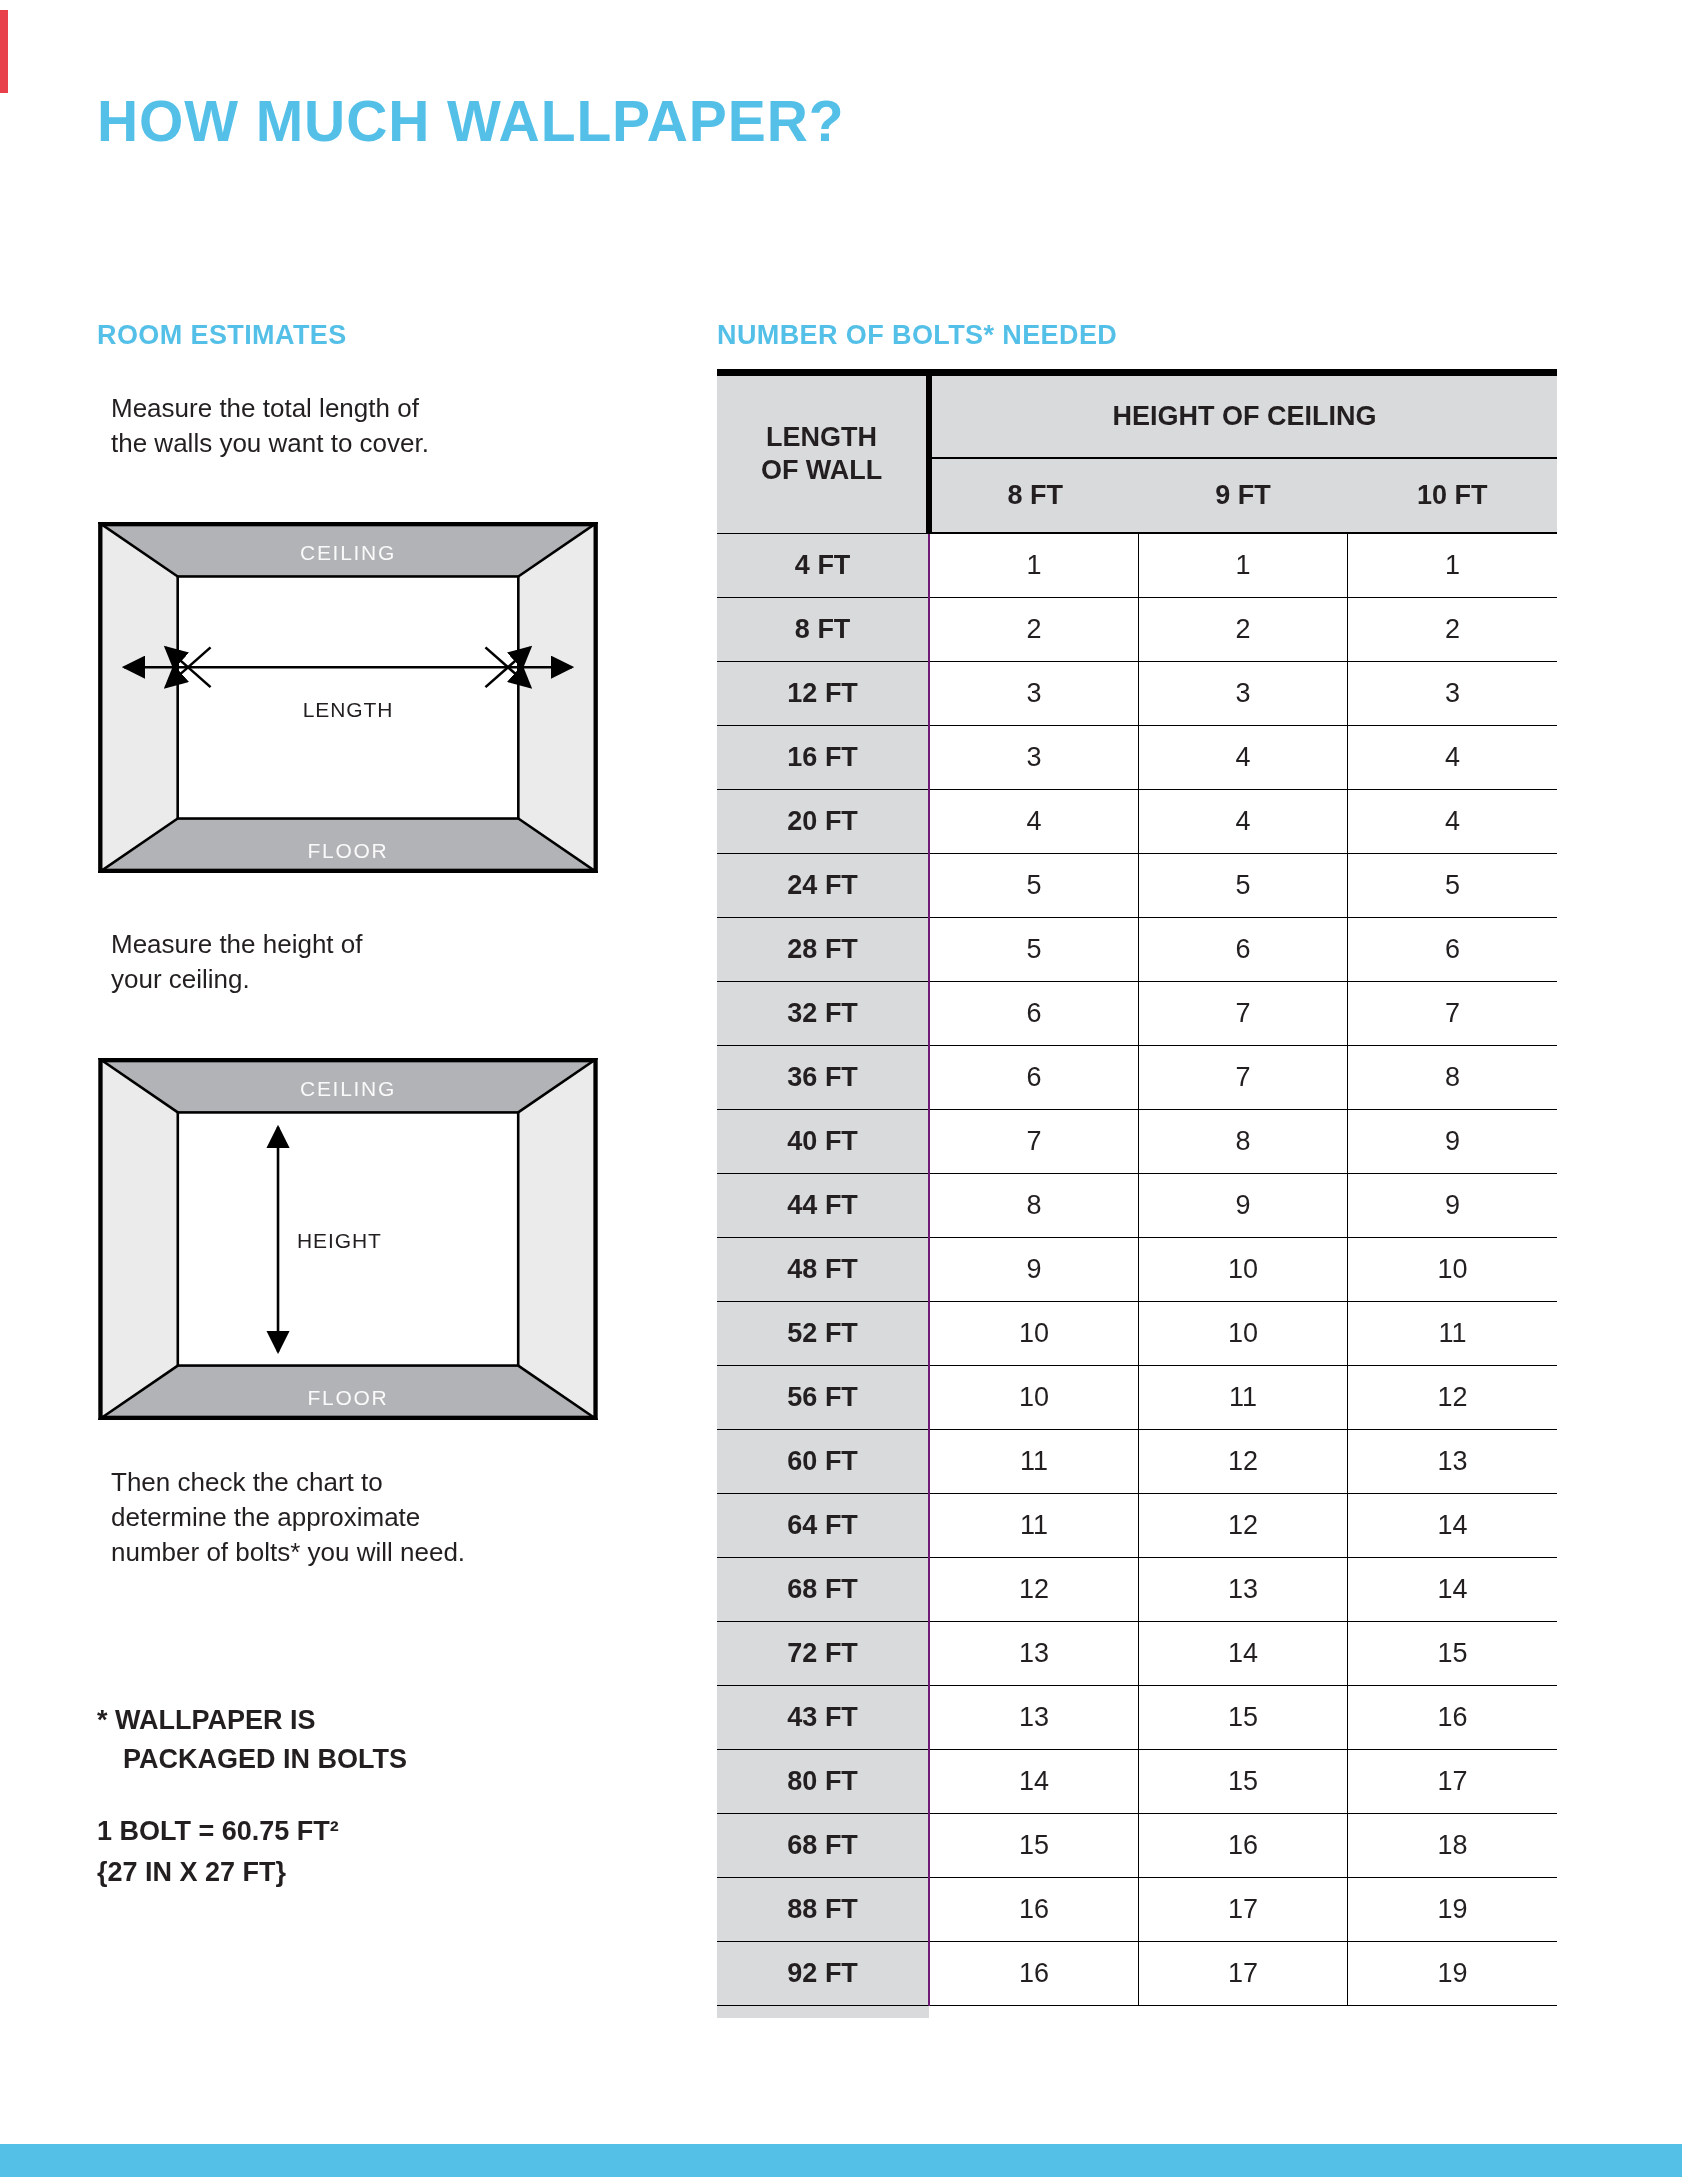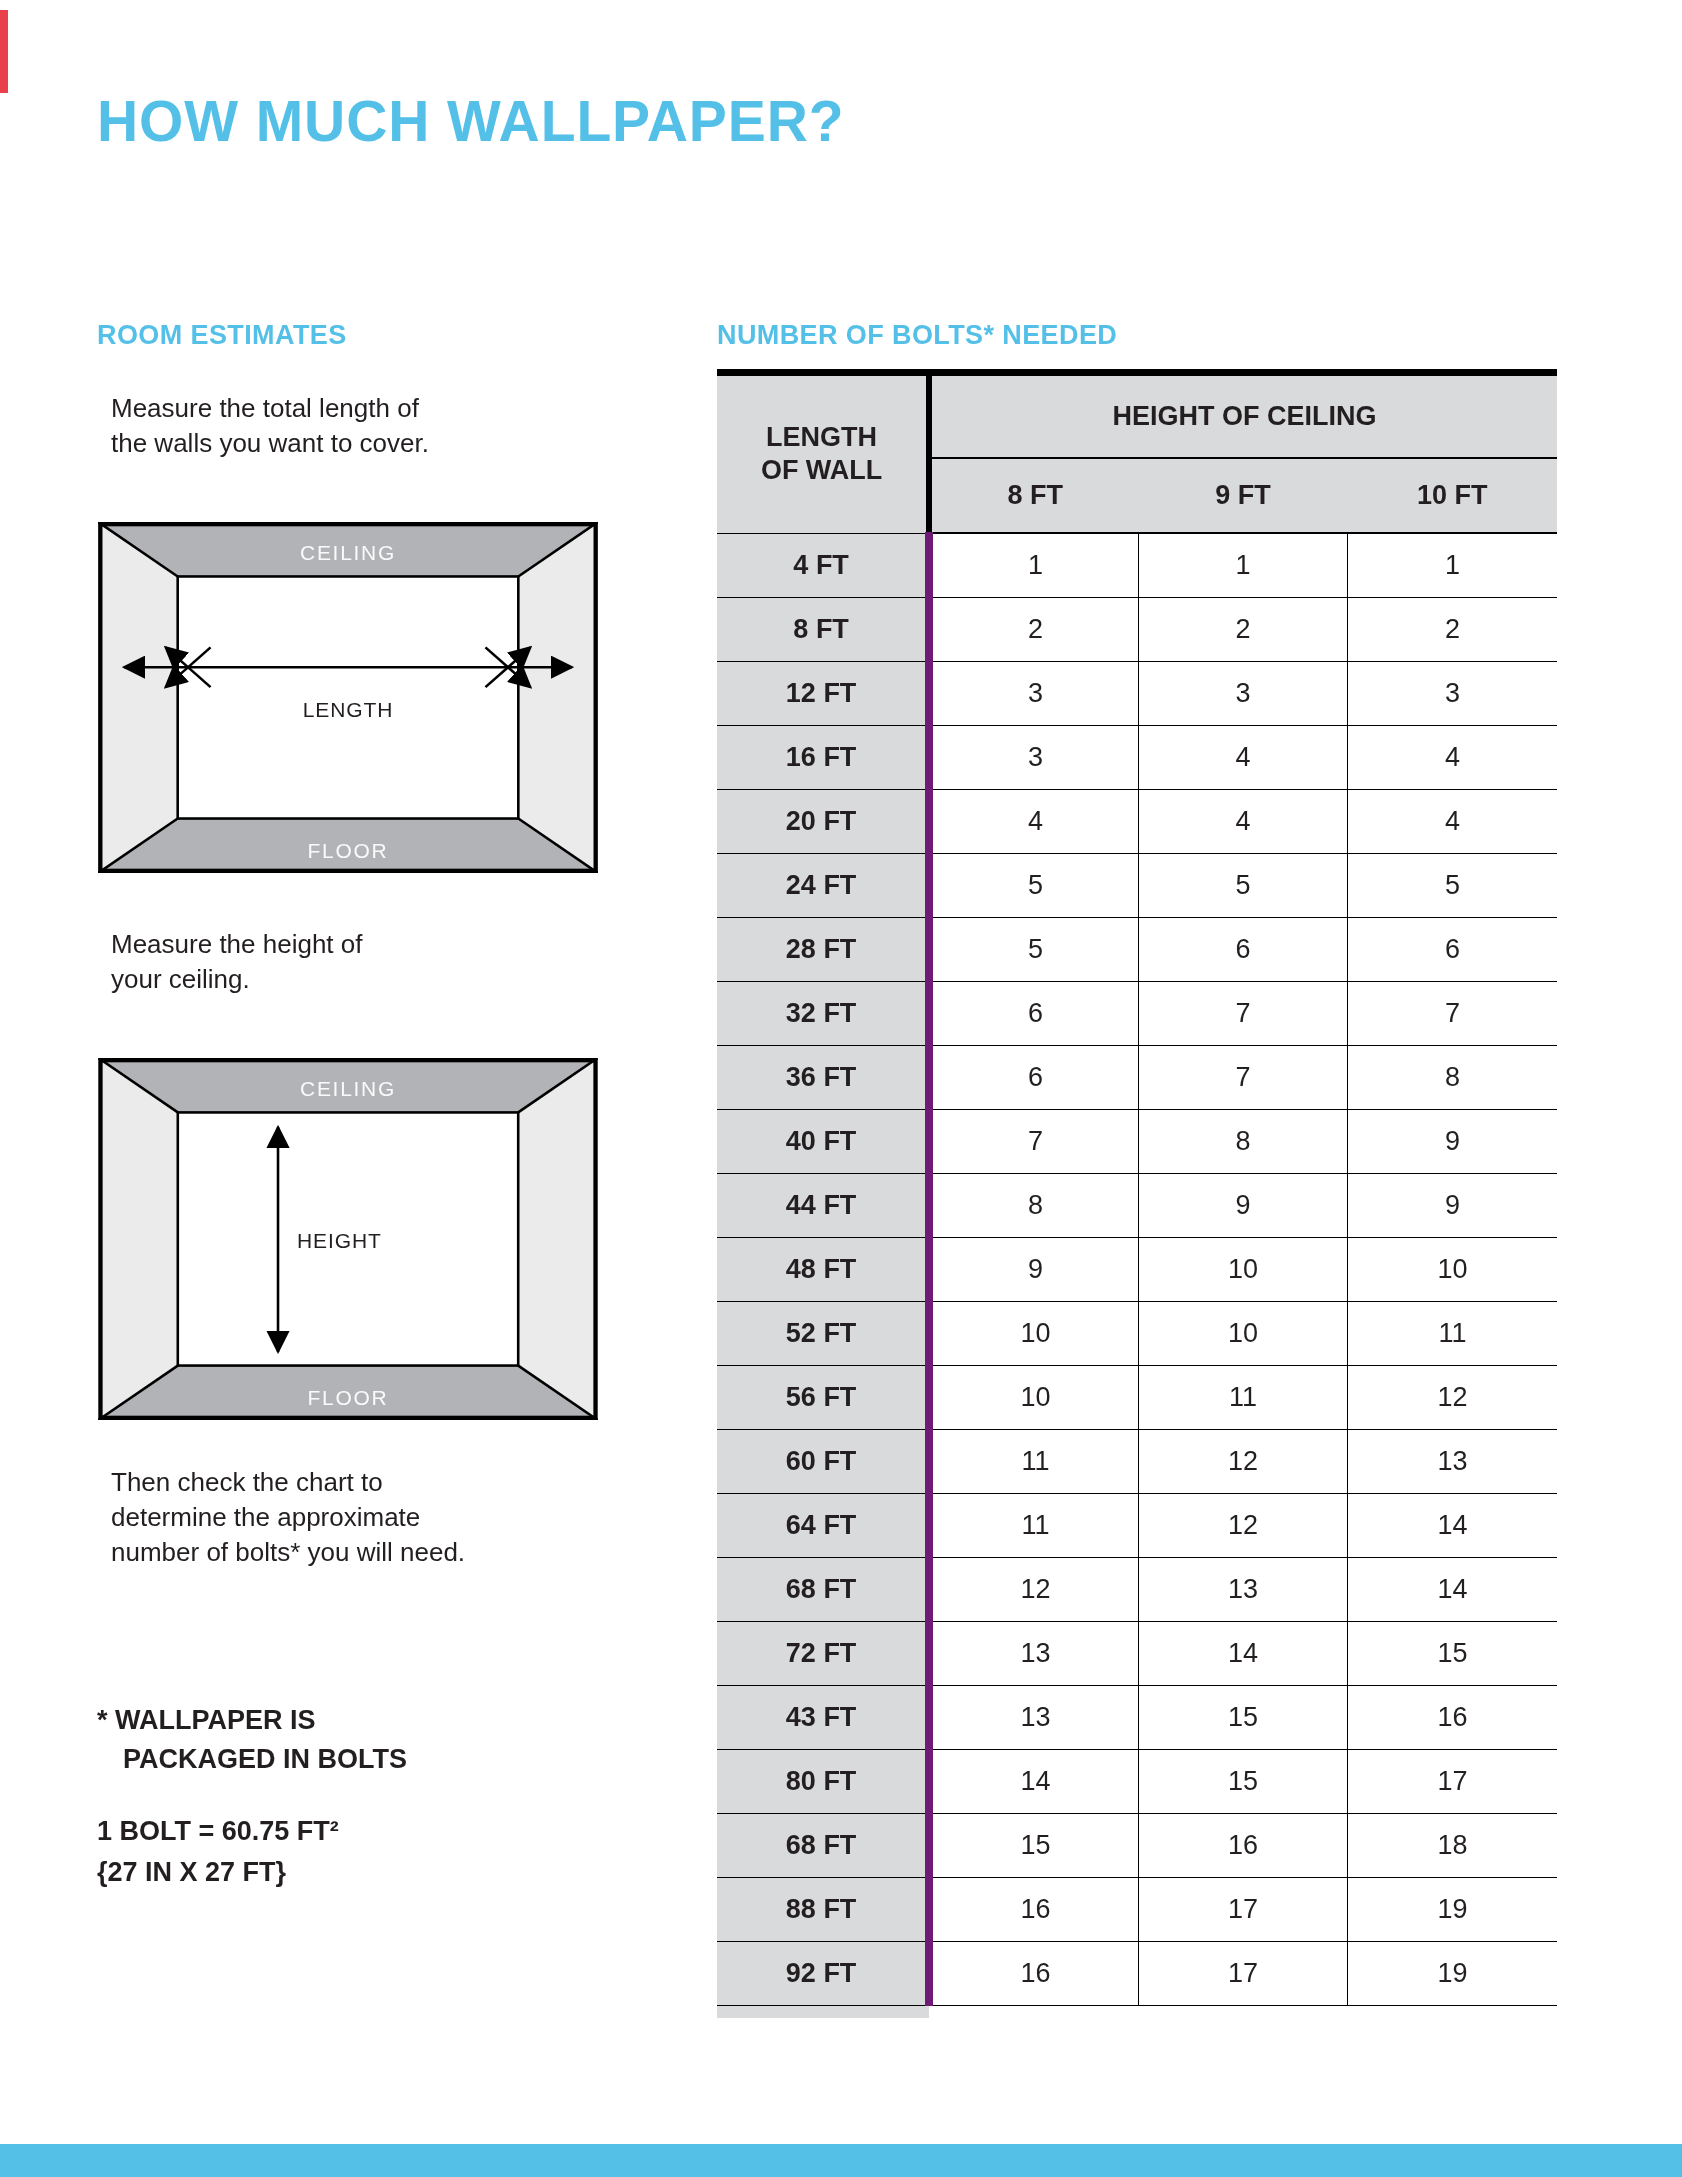--- a/index.html
+++ b/index.html
@@ -73,21 +73,21 @@
   .hoc-header {
     background: #D9DADB; font-weight: bold;
     border-bottom: 2.6px solid #000; height: 81px; font-size: 28px;
   }
   tr.sub-header th {
     background: #D9DADB; font-weight: bold;
     border-bottom: 2.6px solid #000; height: 73px;
   }
   table.bolts tbody td { height: 63px; border-top: 1.7px solid #000; }
   table.bolts tbody td.len {
-    background: #D9DADB; font-weight: bold; border-right: 8px solid #701a75;
+    background: #D9DADB; font-weight: bold; border-right: 2px solid #701a75;
   }
   table.bolts tbody td.val + td.val { border-left: 1.7px solid #000; }
   table.bolts tbody tr:last-child td { border-bottom: 1.7px solid #000; }
   .stub { width: 212px; height: 12px; background: #D9DADB; }
 
   .footer-bar {
     position: absolute; left: 0; top: 2144px;
     width: 1683px; height: 33px; background: #54C0E8;
   }
 </style>

